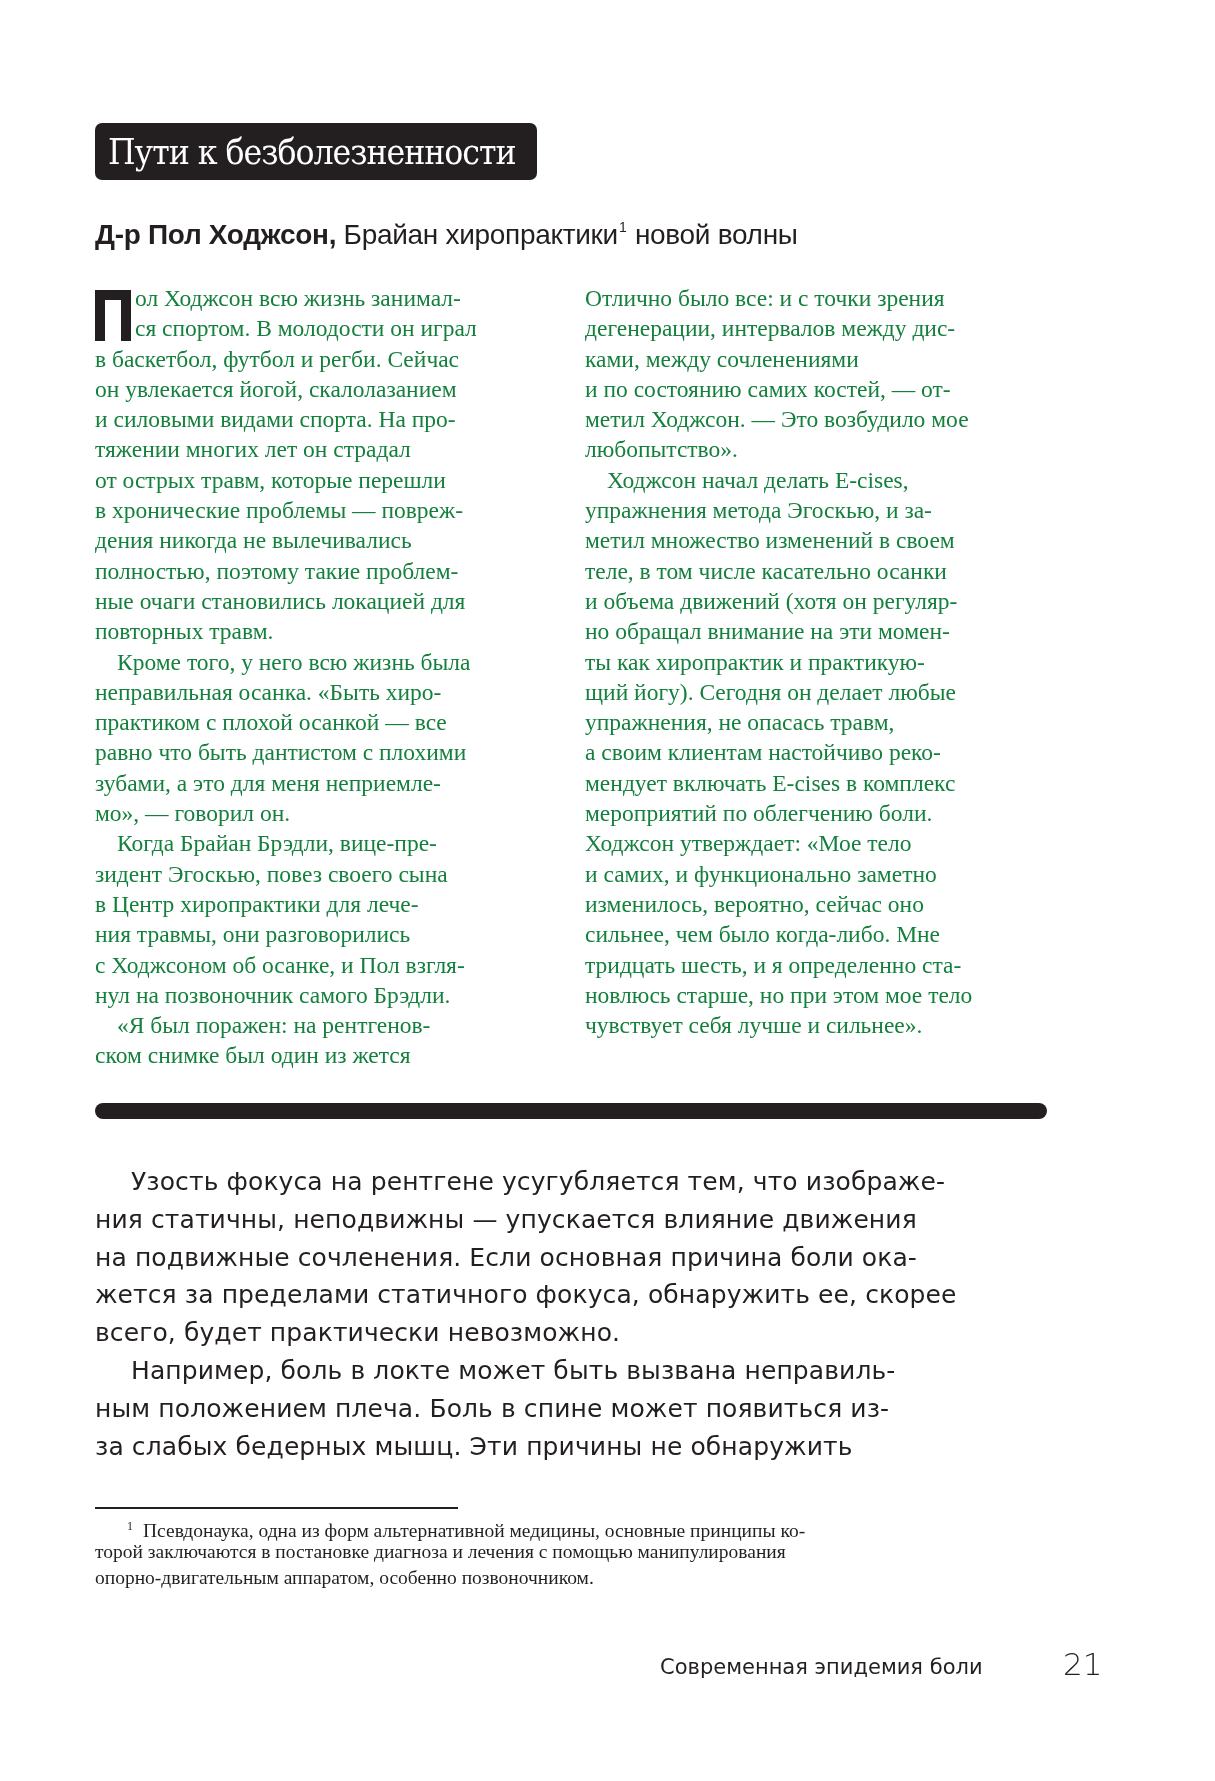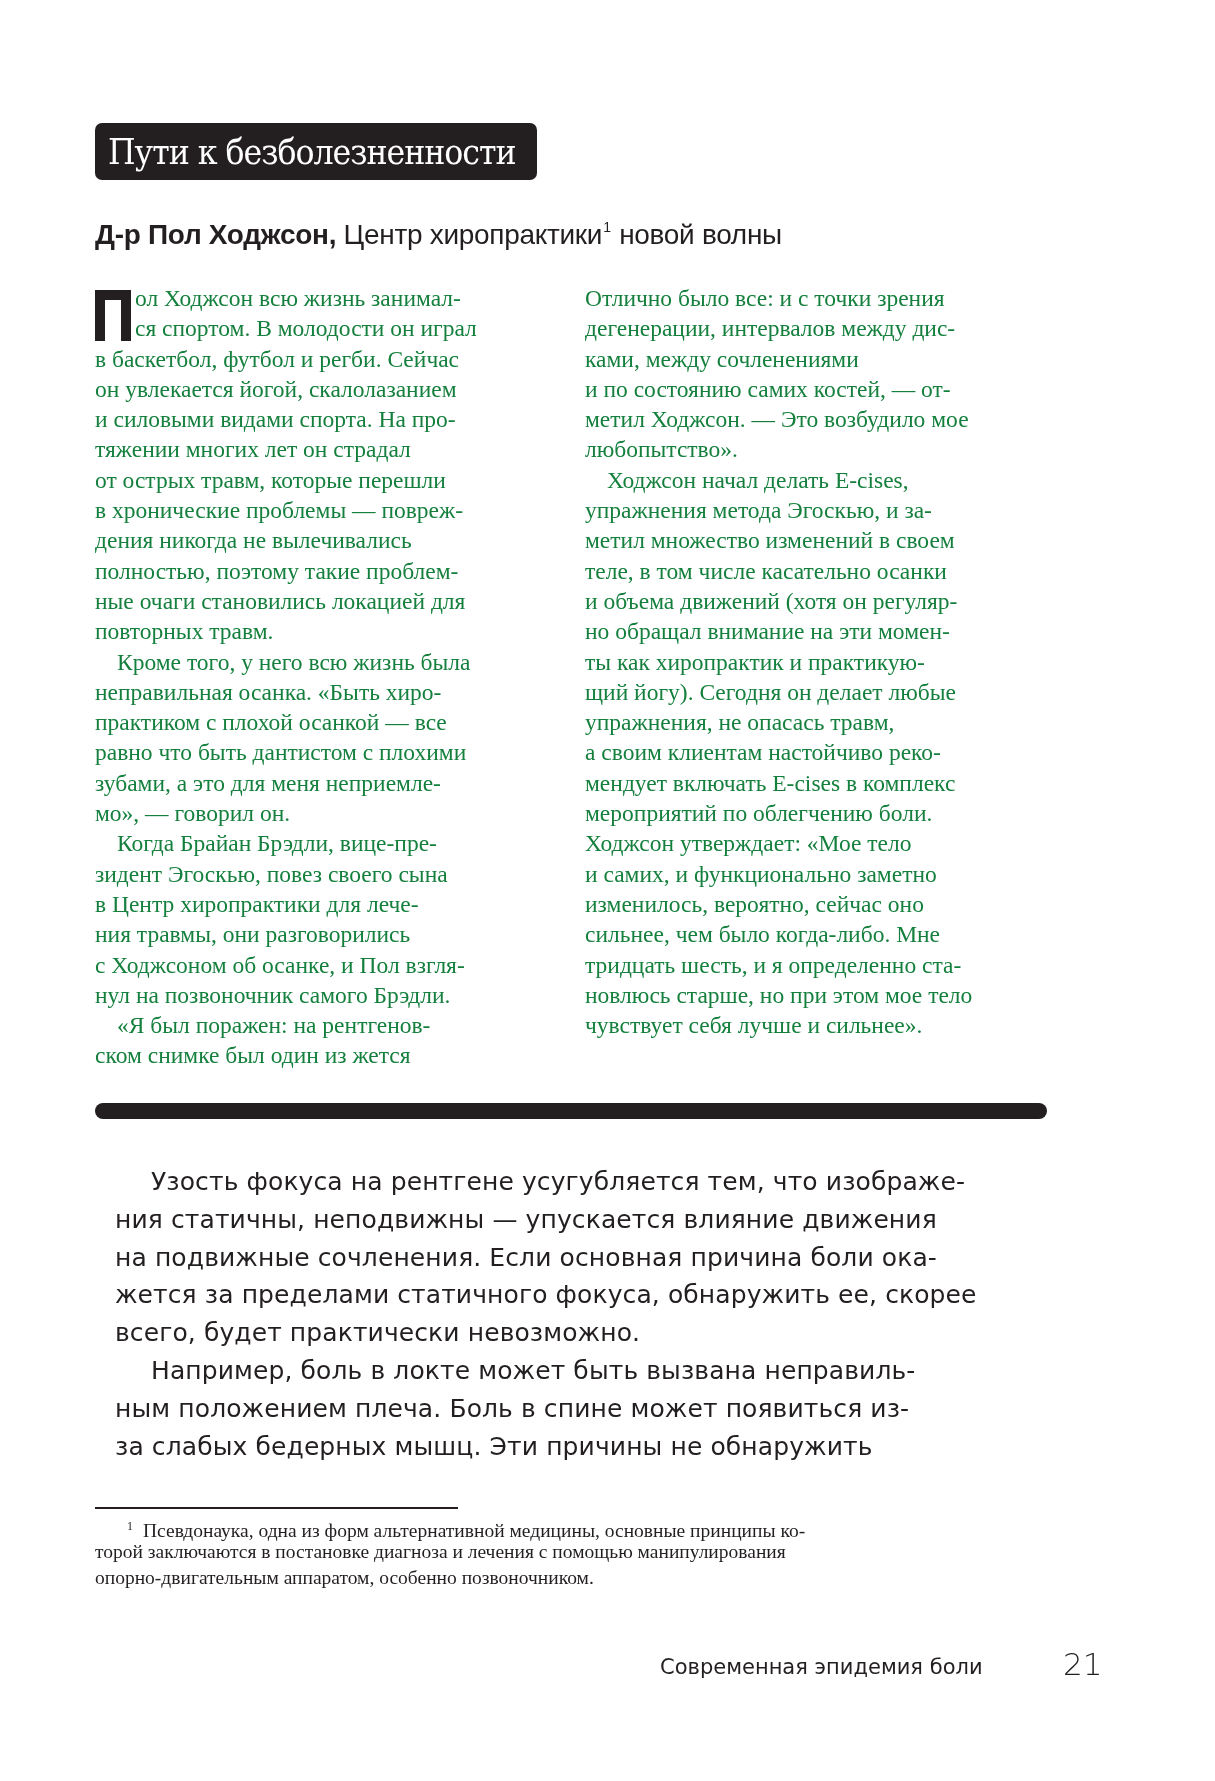--- a/index.html
+++ b/index.html
@@ -44,21 +44,21 @@
   .separator {
     position: absolute; left: 95px; top: 1103px; width: 952px; height: 16px;
     background: #231f20; border-radius: 8px;
   }
 
   .body-text {
     position: absolute; left: 95px; top: 1163px; width: 960px;
     font-family: "DejaVu Sans", sans-serif; font-size: 25px; line-height: 37.8px;
     color: #231f20; letter-spacing: 0.1px;
   }
-  .body-text .line { height: 37.8px; margin-left: 20px; }
+  .body-text .line { height: 37.8px; }
   .body-text .indent { padding-left: 36px; }
 
   .footnote-rule {
     position: absolute; left: 95px; top: 1507px; width: 363px; height: 1.5px; background: #231f20;
   }
   .footnote {
     position: absolute; left: 95px; top: 1513px; width: 960px;
     font-family: "Liberation Serif", serif; font-size: 19.5px; line-height: 26px; color: #231f20;
   }
   .footnote .line { height: 26px; }
@@ -79,21 +79,21 @@
 <body>
 
 <div class="page">
 
   <div class="heading-box">
     <span class="heading-text">Пути к безболезненности</span>
   </div>
 
   <div class="author-line">
     <span class="author-name">Д-р Пол Ходжсон,</span>
-    <span>Центр хиропрактики</span><sup class="author-sup">1</sup>
+    <span>Брайан хиропрактики</span><sup class="author-sup">1</sup>
     <span>новой волны</span>
   </div>
 
   <div class="dropcap">
     <svg width="36" height="51" viewBox="0 0 36 51">
       <path d="M0 0 H36 V51 H26 V10 H10 V51 H0 Z" fill="#231f20"></path>
     </svg>
   </div>
 
   <div class="col col1" id="col1">

